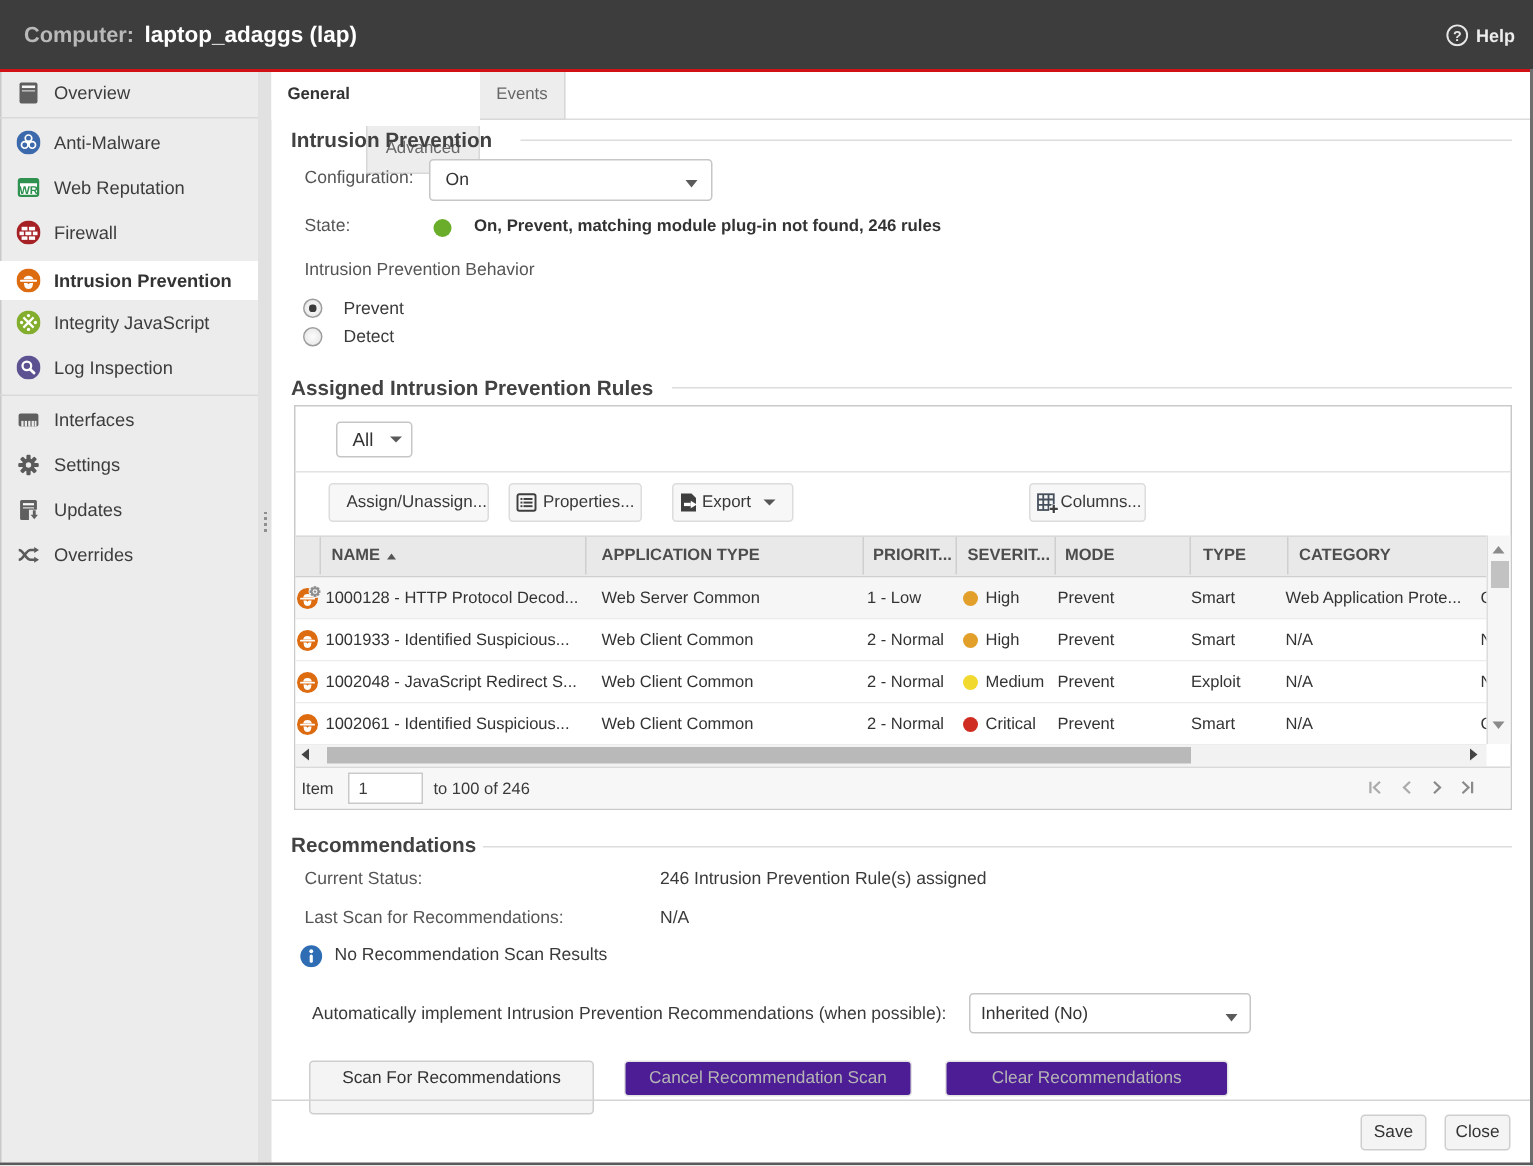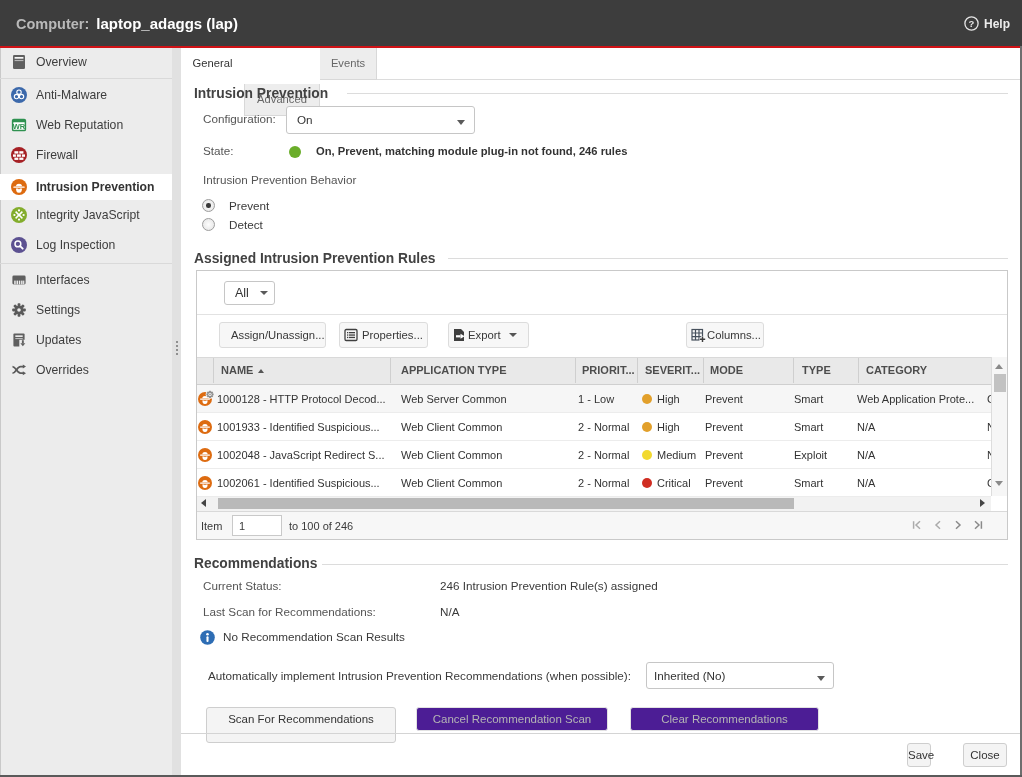--- a/index.html
+++ b/index.html
@@ -18,21 +18,21 @@
 .sitem .ic{position:absolute;left:11px;top:7px;width:16px;height:16px;}
 .sitem .lb{position:absolute;left:36px;top:0;height:24px;line-height:30px;font-size:12.2px;color:#3d3d3d;white-space:nowrap;}
 .sitem.sel{background:#fff;}
 .sitem.sel .lb{line-height:26px;}
 .sitem.sel .ic{top:5px;}
 .sitem.sel .lb{font-weight:bold;color:#333;}
 .ssep{left:0;width:172px;height:1px;background:#d9d9d9;}
 
 .tab{top:48px;height:32px;box-sizing:border-box;font-size:11.2px;text-align:center;}
 .tab span{display:block;line-height:31px;}
-#tabGen{left:181px;width:63px;background:#fff;font-weight:normal;color:#333;}
+#tabGen{left:181px;width:63px;background:#fff;font-weight:bold;color:#333;}
 #tabAdv{left:244px;width:76px;background:#ededed;color:#666;border-left:1px solid #d8d8d8;border-right:1px solid #d8d8d8;border-bottom:1px solid #d8d8d8;margin-top:36px;}
 #tabEvt{left:320px;width:57px;background:#ededed;color:#666;border-right:1px solid #d8d8d8;border-bottom:1px solid #d8d8d8;}
 #tabline{left:377px;top:79px;width:643px;height:1px;background:#dcdcdc;}
 
 .lbl{font-size:11.7px;color:#555;line-height:16px;white-space:nowrap;}
 .val{font-size:11.7px;color:#3a3a3a;line-height:16px;white-space:nowrap;}
 .bval{font-size:11.2px;font-weight:bold;color:#333;line-height:16px;white-space:nowrap;}
 .sect{font-size:13.8px;font-weight:bold;color:#424242;line-height:16px;white-space:nowrap;}
 .hline{height:1px;background:#dcdcdc;}
 
@@ -432,17 +432,17 @@
     <div class="ab val" style="left:208px;top:668px">Automatically implement Intrusion Prevention Recommendations (when possible):</div>
     <div class="ab dd" style="left:646px;top:662px;width:188px;height:27px">
       <div class="tx" style="left:7px;line-height:25px">Inherited (No)</div>
       <div class="ab caret" style="left:170px;top:12.5px"></div>
     </div>
     <div class="ab btn" style="left:206px;top:707px;width:190px;height:36px;line-height:22px">Scan For Recommendations</div>
     <div class="ab btn dis" style="left:416px;top:707px;width:192px;height:24px;line-height:22px">Cancel Recommendation Scan</div>
     <div class="ab btn dis" style="left:630px;top:707px;width:189px;height:24px;line-height:22px">Clear Recommendations</div>
 
     <div class="ab" style="left:181px;top:733px;width:839px;height:1px;background:#d4d4d4"></div>
-    <div class="ab btn" style="left:907px;top:743px;width:24px;height:24px;line-height:22px">Save</div>
+    <div class="ab btn" style="left:907px;top:743px;width:44px;height:24px;line-height:22px">Save</div>
     <div class="ab btn" style="left:963px;top:743px;width:44px;height:24px;line-height:22px">Close</div>
   </div>
   <div id="rb" class="ab"></div>
   <div id="bb" class="ab"></div>
 </div>
 </body></html>

